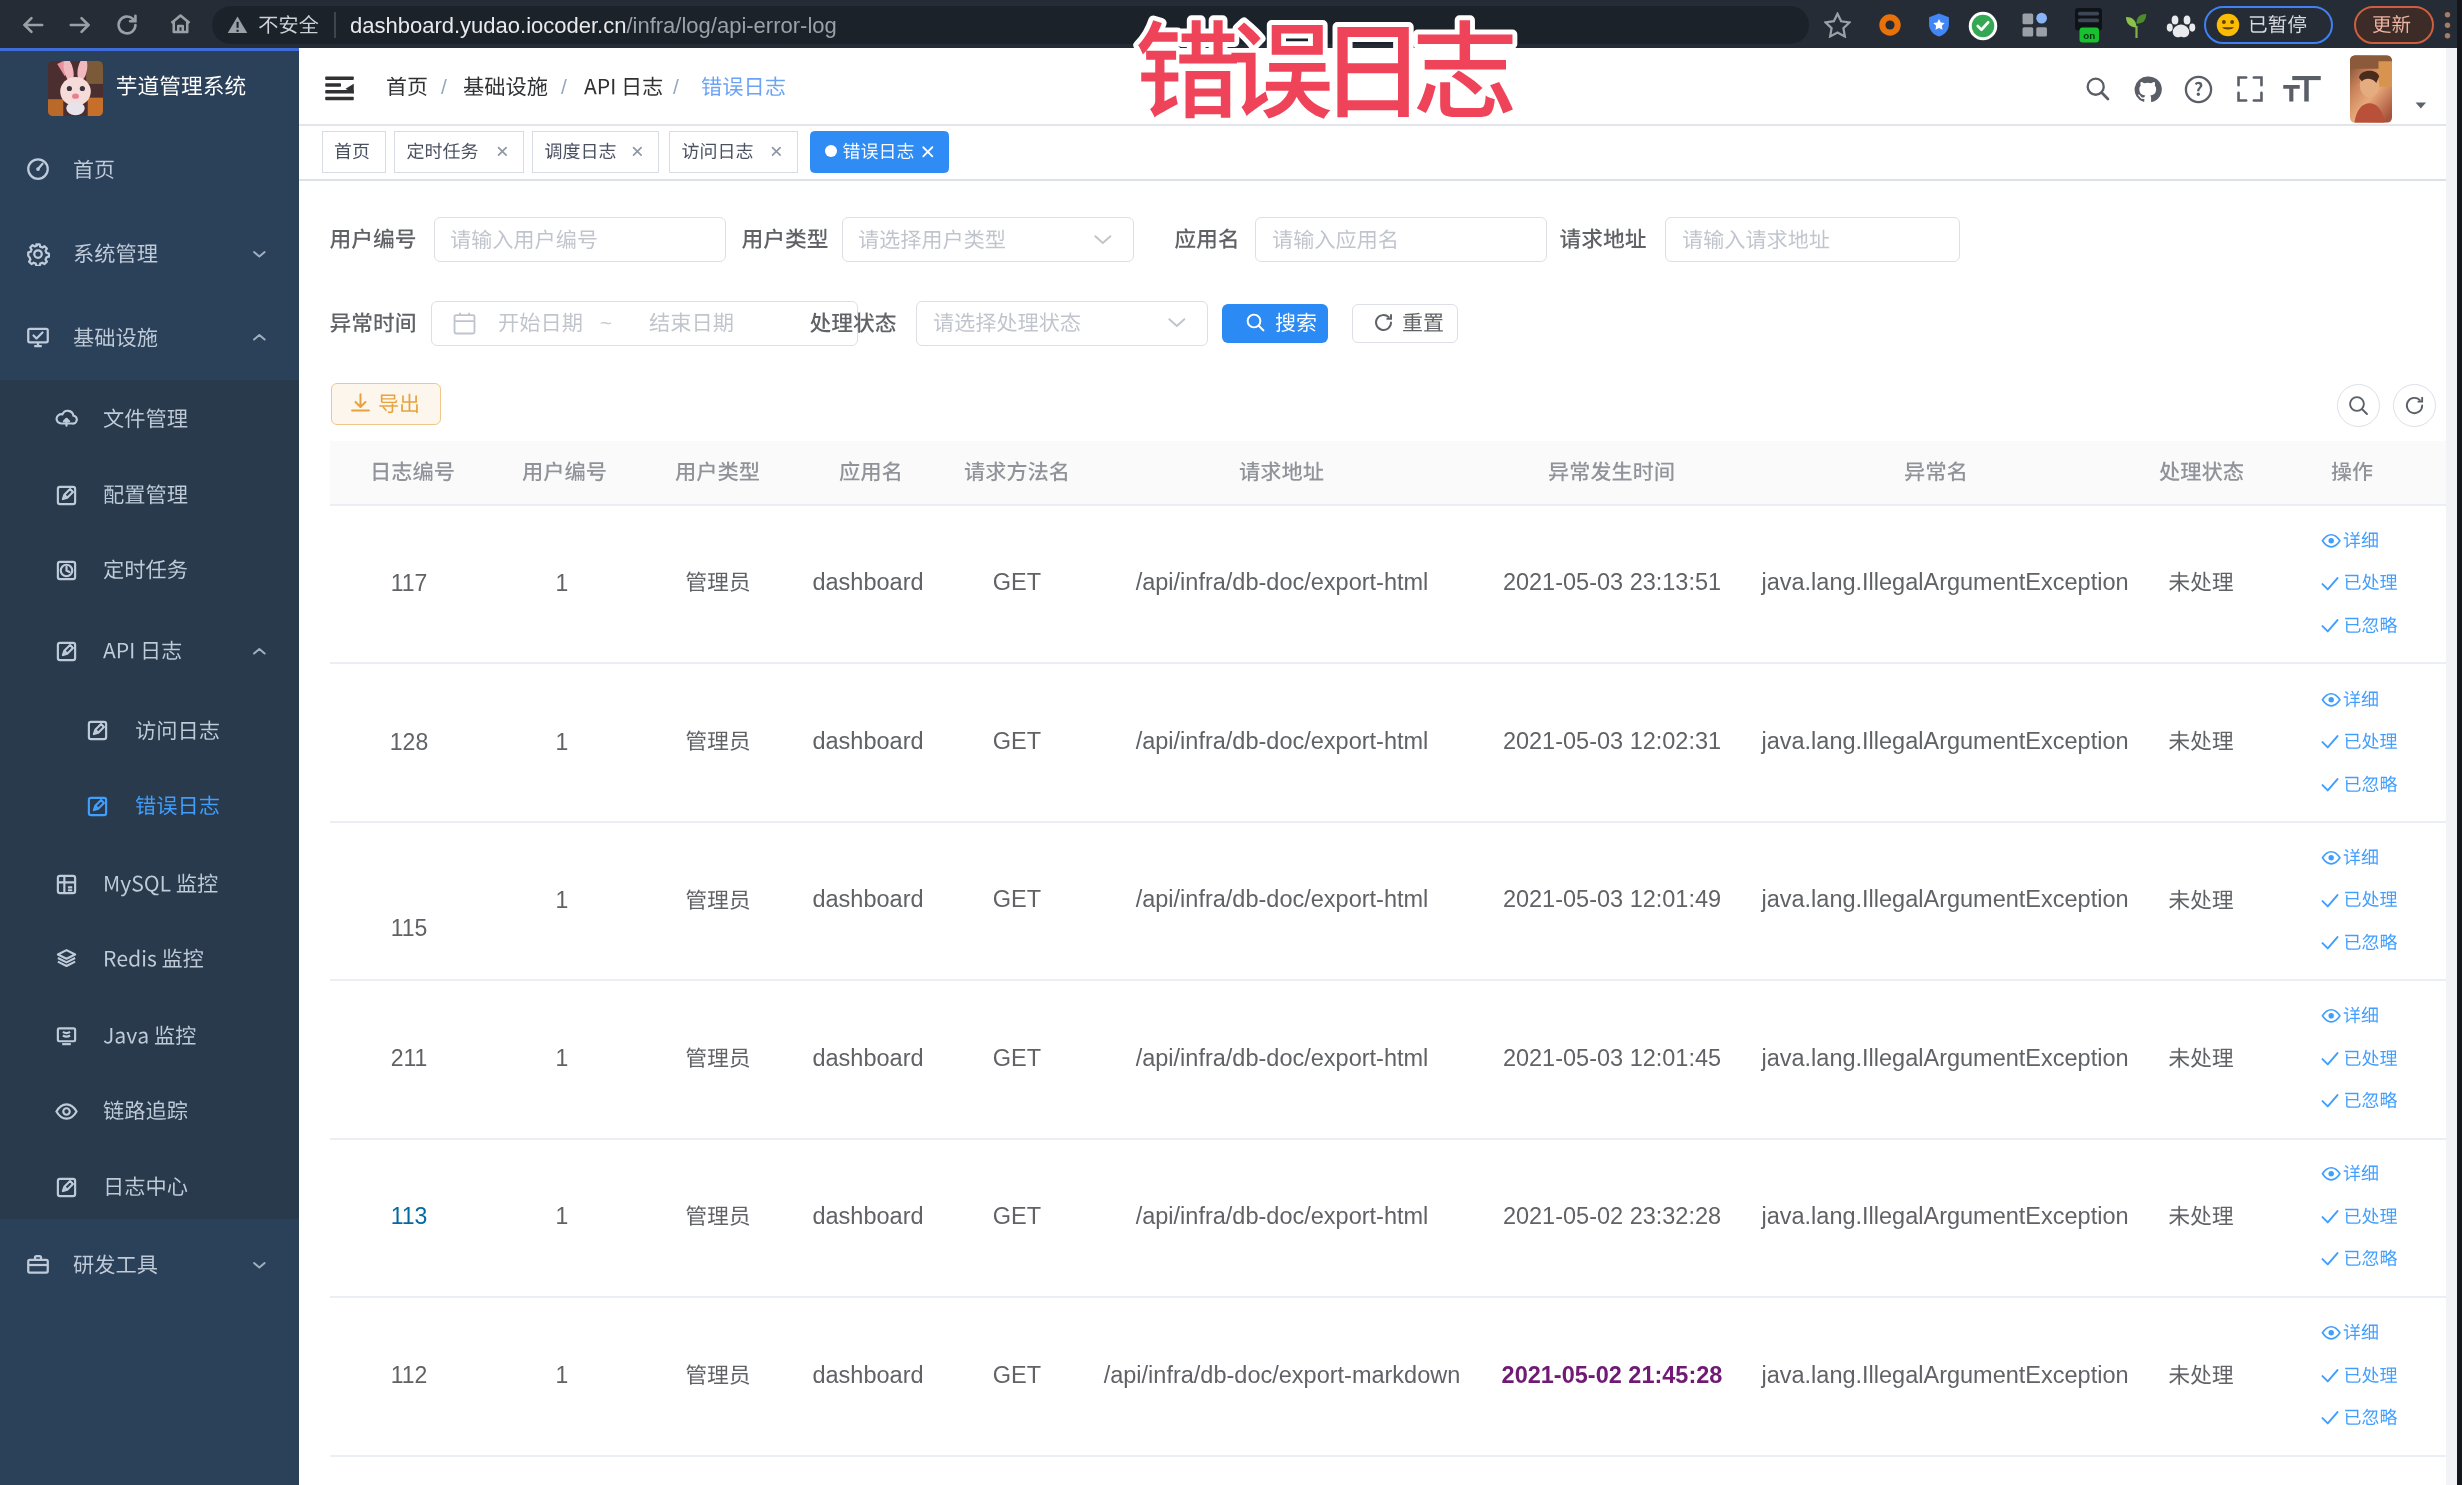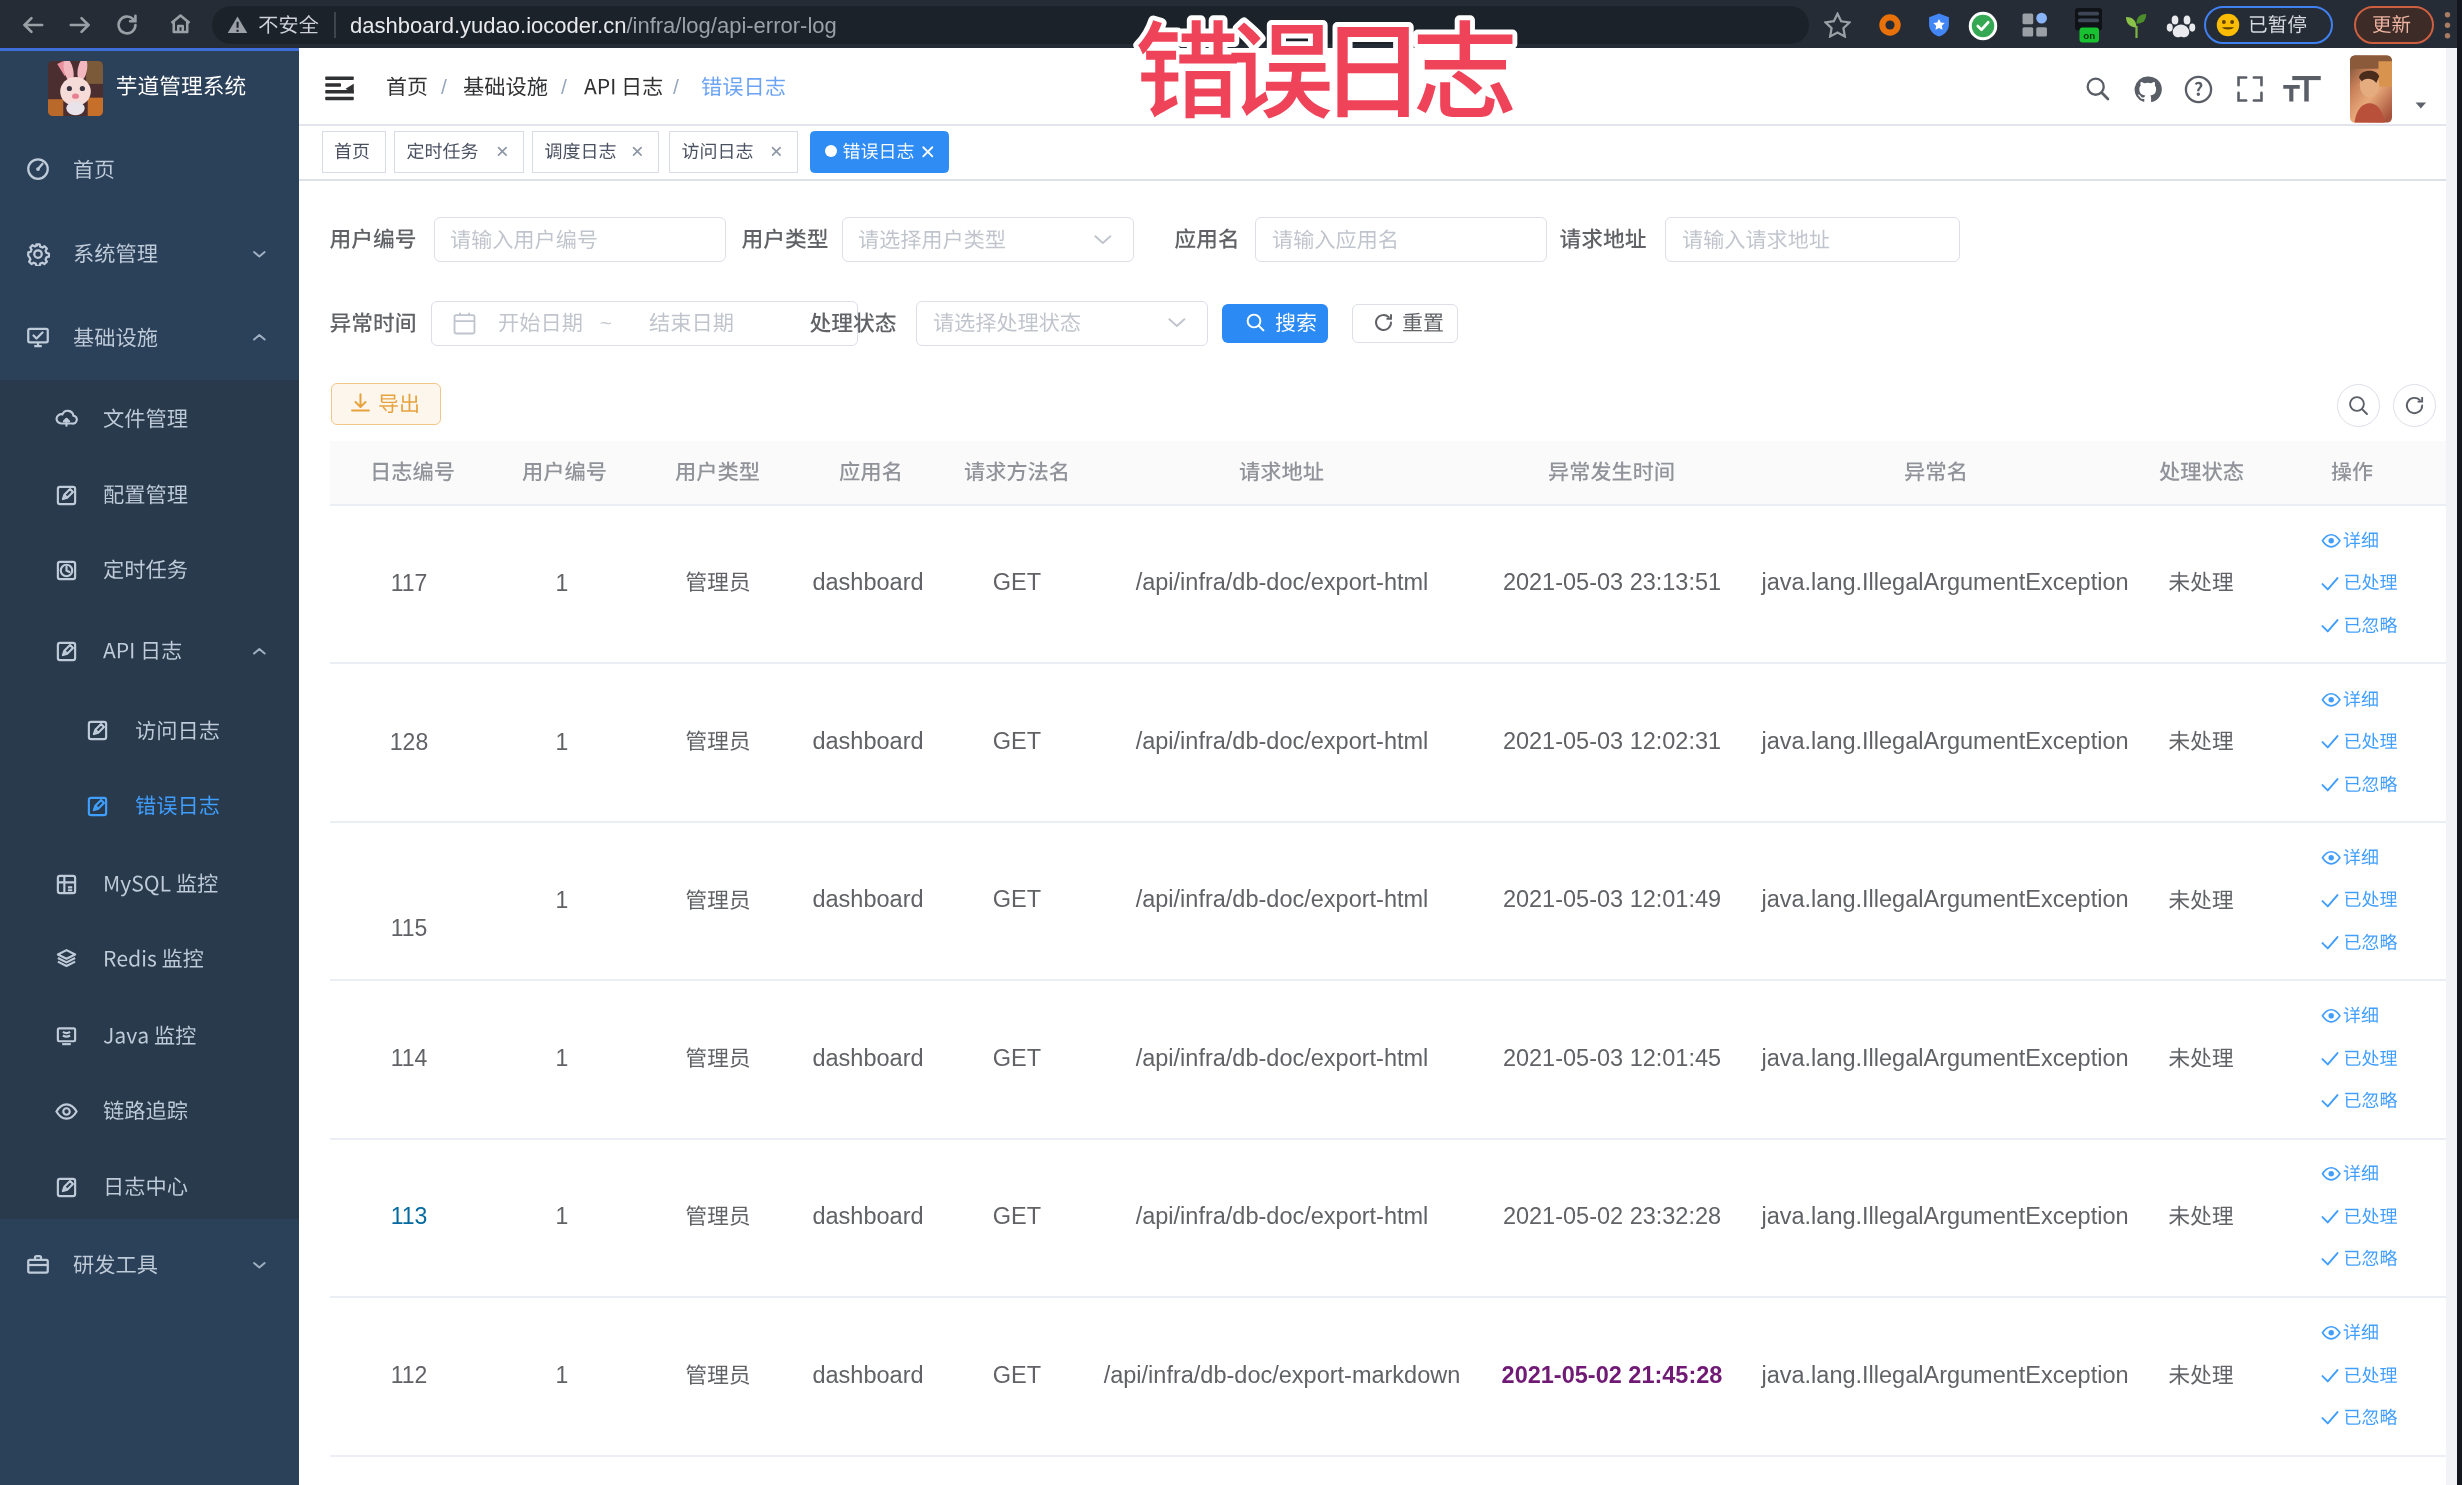--- a/index.html
+++ b/index.html
@@ -961,21 +961,21 @@
 <svg style="position:absolute;left:2321px;top:934px" width="18" height="16.7" viewBox="0 0 24 22">
     <path d="M2 12l7 7L22 4" stroke="#409eff" stroke-width="2.6" fill="none" stroke-linecap="round" stroke-linejoin="round"></path>
   </svg>
 <svg style="position:absolute;left:2343px;top:929px;overflow:visible" width="55" height="27" viewBox="0 0 72 36">
     <g transform="translate(0,26.4) scale(0.02400,-0.02400)" fill="#409eff">
       <use href="#q3" x="0"></use>
       <use href="#q126" x="1000"></use>
       <use href="#q127" x="2000"></use>
     </g>
   </svg>
-<div style="position:absolute;top:1041px;font-family:'Liberation Sans', sans-serif;font-size:23px;color:#606266;font-weight:400;line-height:34px;white-space:pre;left:409px;transform:translateX(-50%);">114</div>
+<div style="position:absolute;top:1041px;font-family:'Liberation Sans', sans-serif;font-size:23px;color:#606266;font-weight:400;line-height:34px;white-space:pre;left:409px;transform:translateX(-50%);">211</div>
 <div style="position:absolute;top:1041px;font-family:'Liberation Sans', sans-serif;font-size:23px;color:#606266;font-weight:400;line-height:34px;white-space:pre;left:562px;transform:translateX(-50%);">1</div>
 <svg style="position:absolute;left:685px;top:1042px;overflow:visible" width="66" height="33" viewBox="0 0 87 44">
     <g transform="translate(0,31.9) scale(0.02900,-0.02900)" fill="#606266">
       <use href="#q10" x="0"></use>
       <use href="#q11" x="1000"></use>
       <use href="#q122" x="2000"></use>
     </g>
   </svg>
 <div style="position:absolute;top:1041px;font-family:'Liberation Sans', sans-serif;font-size:23.5px;color:#606266;font-weight:400;line-height:35px;white-space:pre;left:868px;transform:translateX(-50%);">dashboard</div>
 <div style="position:absolute;top:1041px;font-family:'Liberation Sans', sans-serif;font-size:23.5px;color:#606266;font-weight:400;line-height:35px;white-space:pre;left:1017px;transform:translateX(-50%);">GET</div>

